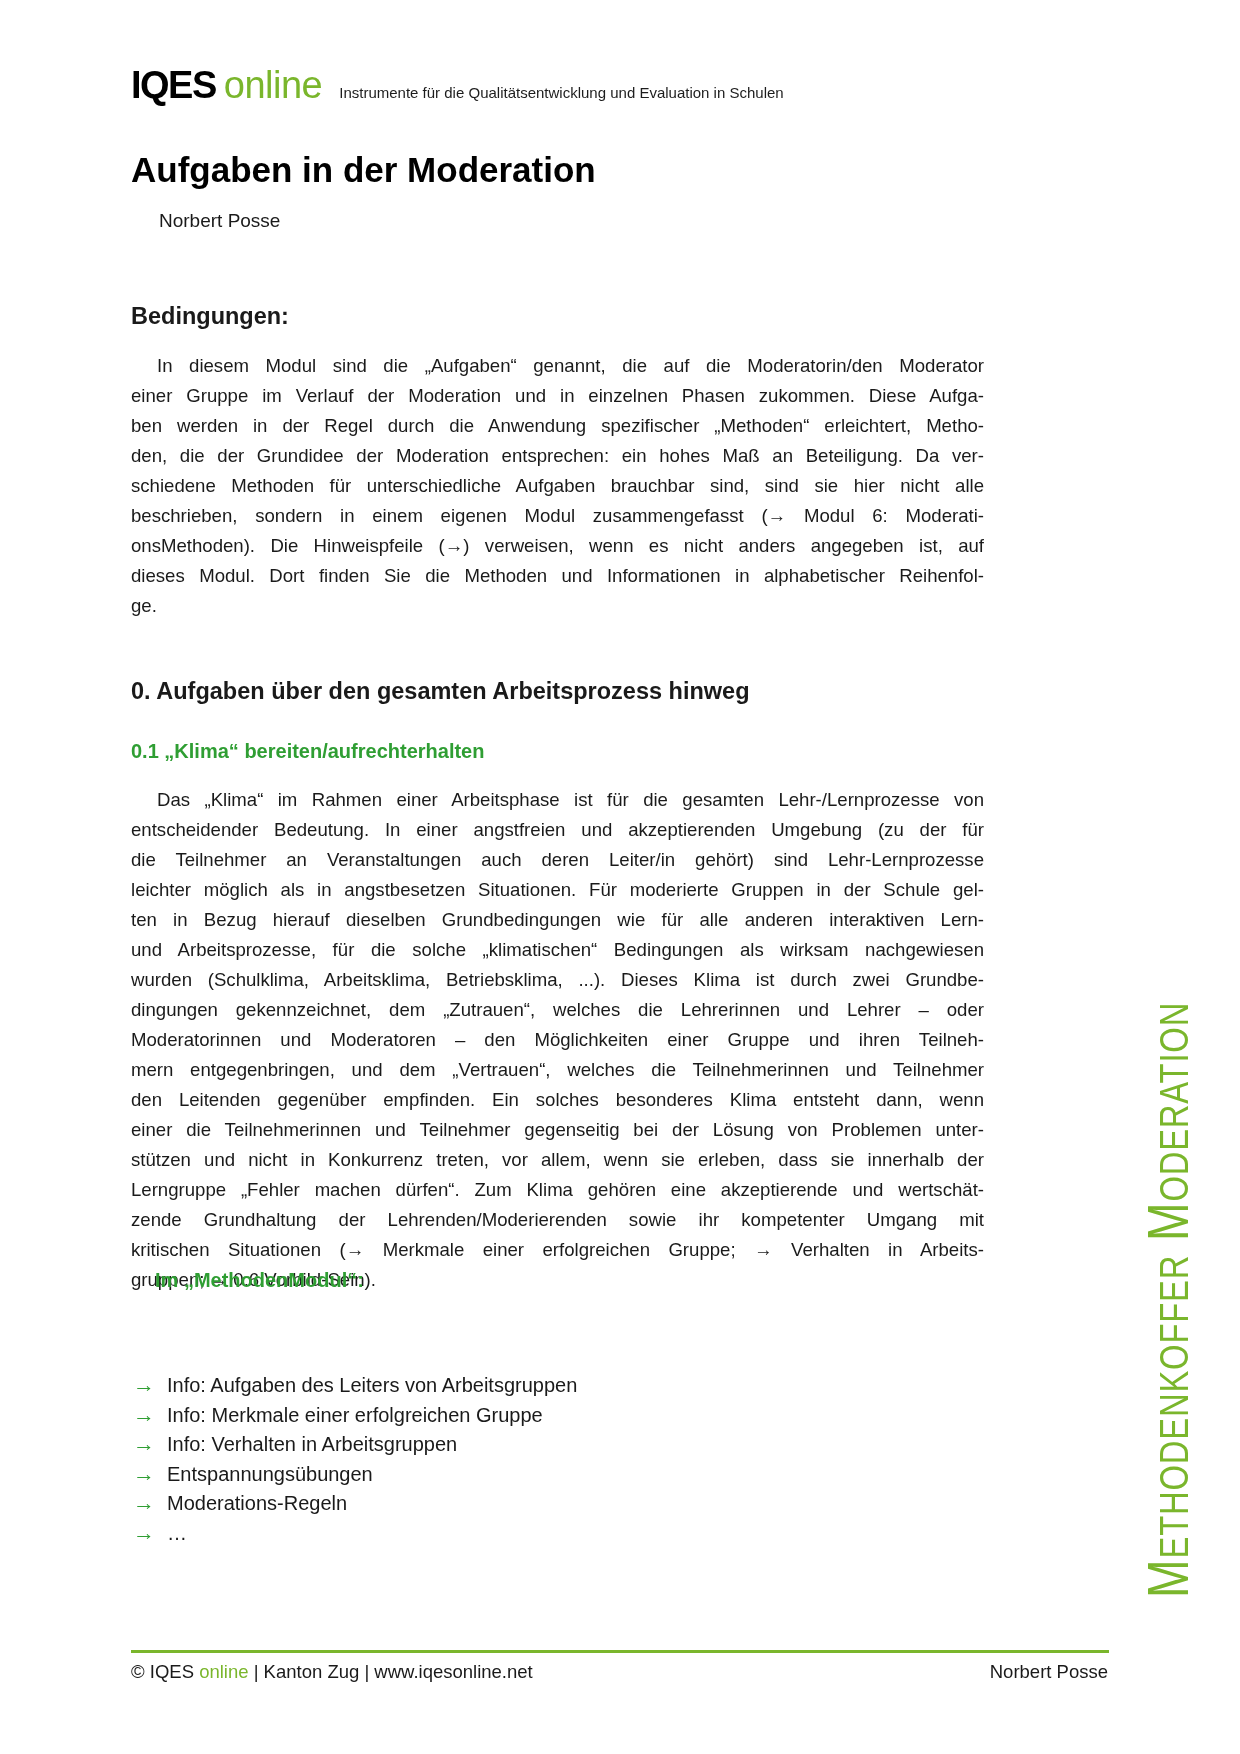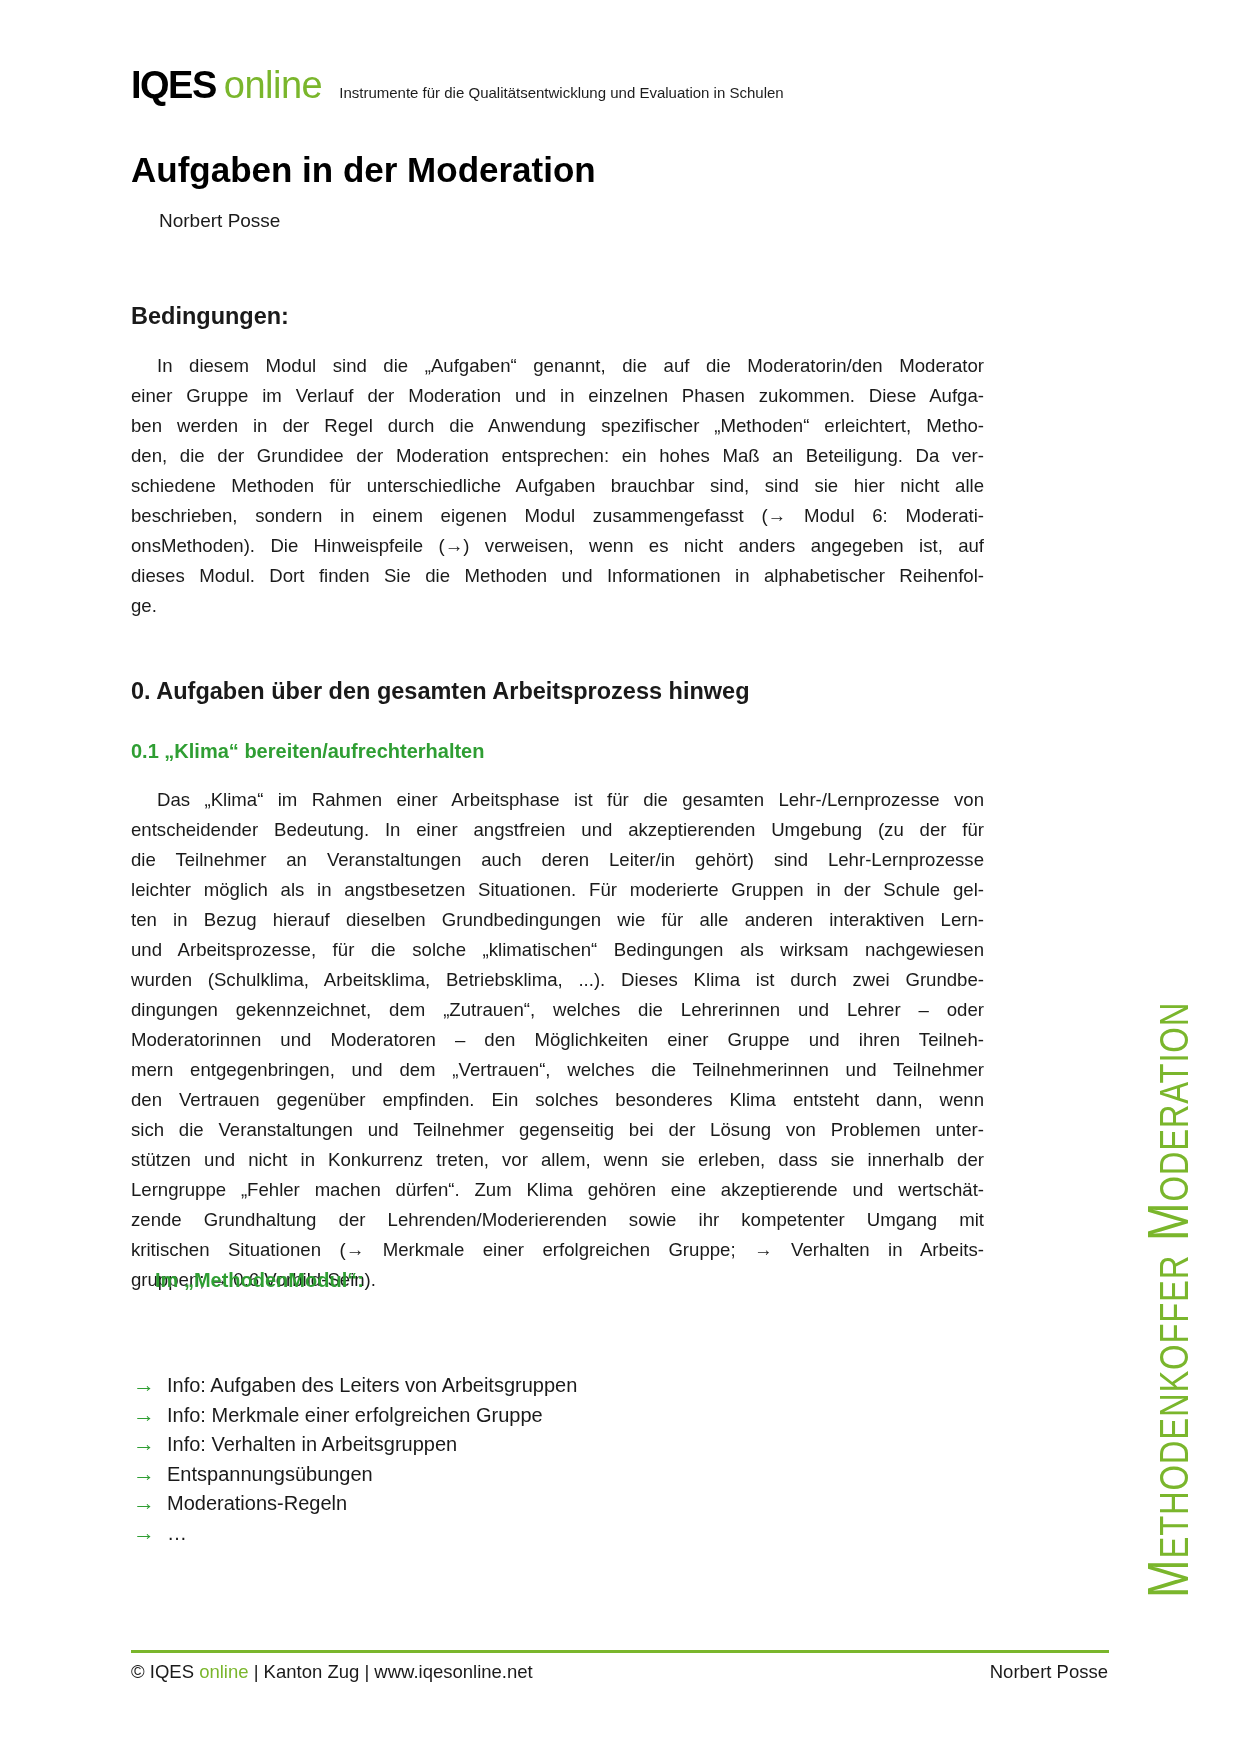--- a/index.html
+++ b/index.html
@@ -182,22 +182,22 @@
       <div class="jline indent">Das „Klima“ im Rahmen einer Arbeitsphase ist für die gesamten Lehr-/Lernprozesse von</div>
       <div class="jline">entscheidender Bedeutung. In einer angstfreien und akzeptierenden Umgebung (zu der für</div>
       <div class="jline">die Teilnehmer an Veranstaltungen auch deren Leiter/in gehört) sind Lehr-Lernprozesse</div>
       <div class="jline">leichter möglich als in angstbesetzen Situationen. Für moderierte Gruppen in der Schule gel-</div>
       <div class="jline">ten in Bezug hierauf dieselben Grundbedingungen wie für alle anderen interaktiven Lern-</div>
       <div class="jline">und Arbeitsprozesse, für die solche „klimatischen“ Bedingungen als wirksam nachgewiesen</div>
       <div class="jline">wurden (Schulklima, Arbeitsklima, Betriebsklima, ...). Dieses Klima ist durch zwei Grundbe-</div>
       <div class="jline">dingungen gekennzeichnet, dem „Zutrauen“, welches die Lehrerinnen und Lehrer – oder</div>
       <div class="jline">Moderatorinnen und Moderatoren – den Möglichkeiten einer Gruppe und ihren Teilneh-</div>
       <div class="jline">mern entgegenbringen, und dem „Vertrauen“, welches die Teilnehmerinnen und Teilnehmer</div>
-      <div class="jline">den Vertrauen gegenüber empfinden. Ein solches besonderes Klima entsteht dann, wenn</div>
-      <div class="jline">sich die Veranstaltungen und Teilnehmer gegenseitig bei der Lösung von Problemen unter-</div>
+      <div class="jline">den Leitenden gegenüber empfinden. Ein solches besonderes Klima entsteht dann, wenn</div>
+      <div class="jline">einer die Teilnehmerinnen und Teilnehmer gegenseitig bei der Lösung von Problemen unter-</div>
       <div class="jline">stützen und nicht in Konkurrenz treten, vor allem, wenn sie erleben, dass sie innerhalb der</div>
       <div class="jline">Lerngruppe „Fehler machen dürfen“. Zum Klima gehören eine akzeptierende und wertschät-</div>
       <div class="jline">zende Grundhaltung der Lehrenden/Moderierenden sowie ihr kompetenter Umgang mit</div>
       <div class="jline">kritischen Situationen (→ Merkmale einer erfolgreichen Gruppe; → Verhalten in Arbeits-</div>
       <div class="jline last">gruppen; → 0.6 Vorbild-Sein).</div>
     </div>
 
   <h3 class="h-green pos-hmm">Im „MethodenModul“:</h3>
   <div class="arrow-list">
       <div class="arrow-row">

